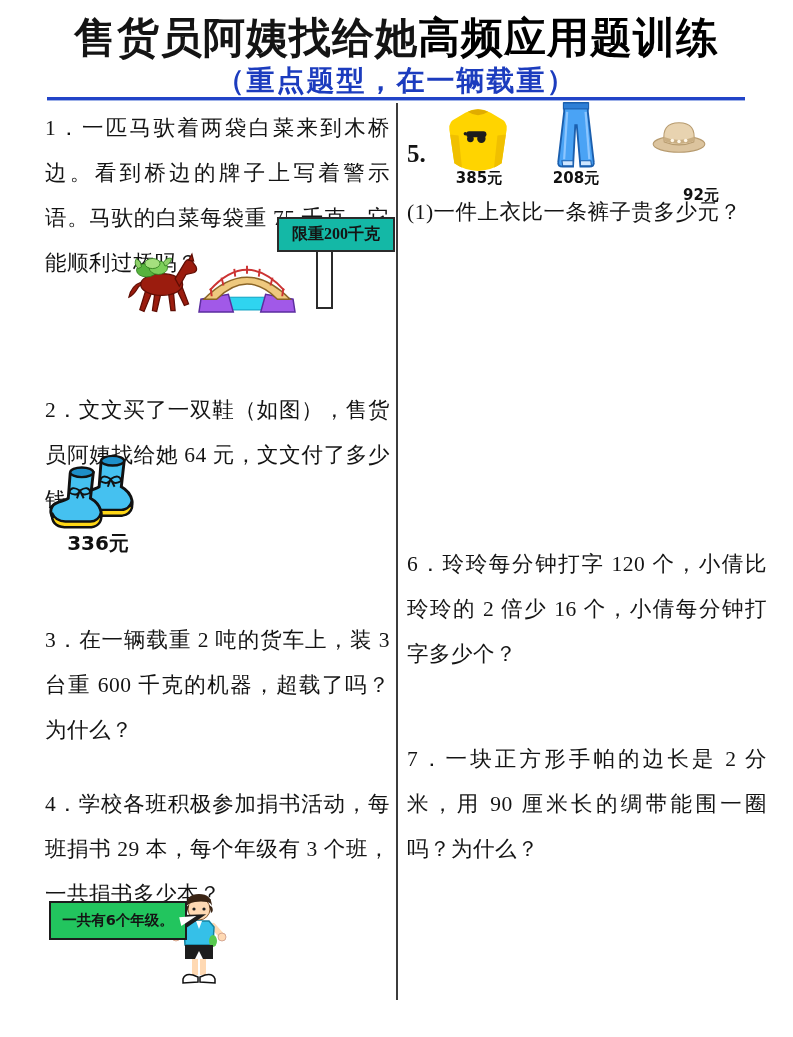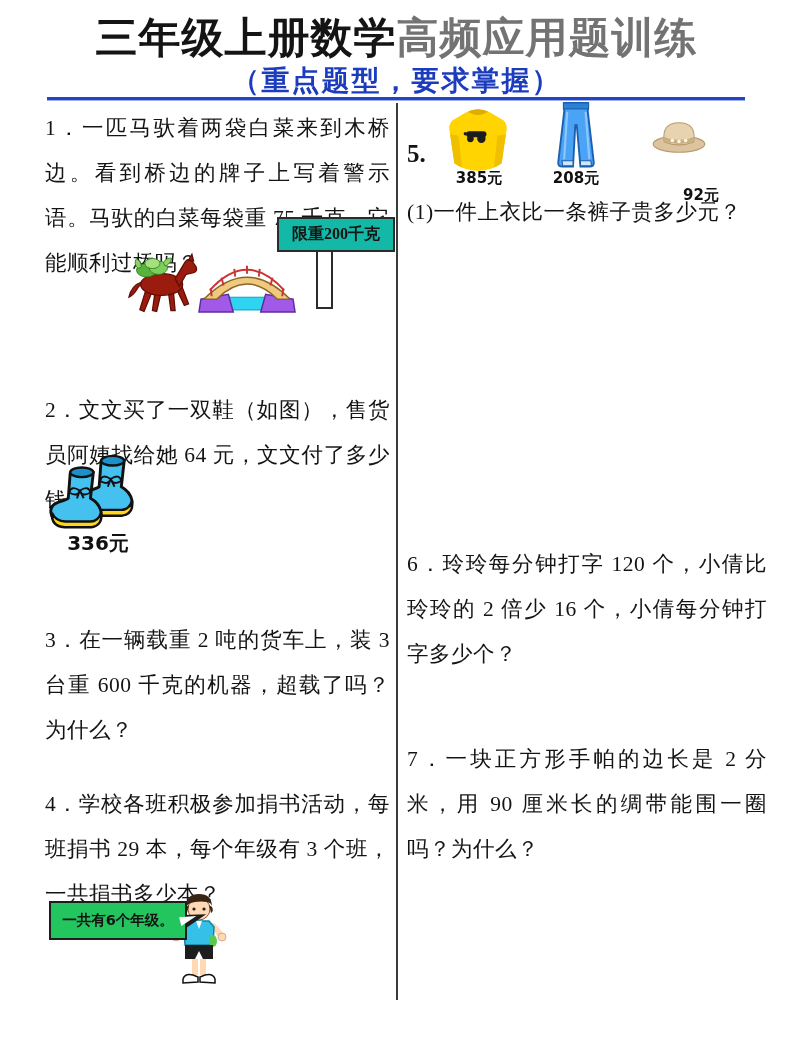--- a/index.html
+++ b/index.html
@@ -2,21 +2,21 @@
 <html><head>
 <meta charset="utf-8">
 <style>
   html,body{margin:0;padding:0;background:#f2f2f0;}
   #page{position:relative;width:793px;height:1037px;margin:0 auto;background:#ffffff;overflow:hidden;
         font-family:"Liberation Serif","DejaVu Serif",serif;color:#141414;}
   
   .title{position:absolute;top:10px;left:0;width:100%;text-align:center;
          font-family:"DejaVu Sans","Liberation Sans",sans-serif;font-weight:bold;
          font-size:42px;letter-spacing:1px;white-space:nowrap;}
-  .title .red{color:#737373;}
+  .title .red{color:#000000;}
   .subtitle{position:absolute;top:62px;left:0;width:100%;text-align:center;
             font-size:28px;font-weight:600;color:#1c3cbe;letter-spacing:2px;}
   .hrule{position:absolute;top:97px;left:47px;width:698px;height:3px;background:#2244c8;border-bottom:1px solid #9db0e8;}
   .vdivider{position:absolute;top:103px;left:396px;width:2px;height:897px;background:#3c3c3c;}
   
   .prob{position:absolute;font-size:21.5px;line-height:45px;text-align:justify;
         letter-spacing:0.5px;color:#141414;}
   .pl{left:45px;width:345px;}
   .pr{left:407px;width:360px;}
   
@@ -46,22 +46,22 @@
   
   .footer{position:absolute;top:999px;left:0;width:100%;text-align:center;
           font-size:15px;font-weight:bold;letter-spacing:3px;color:#222;
           font-family:"DejaVu Sans","Liberation Sans",sans-serif;}
 </style>
 </head>
 <body>
 
 <div id="page">
 
-  <div class="title"><span>三年级上册数学</span><span class="red">高频应用题训练</span></div>
-  <div class="subtitle">（重点题型，要求掌握）</div>
+  <div class="title"><span>售货员阿姨找给她</span><span class="red">高频应用题训练</span></div>
+  <div class="subtitle">（重点题型，在一辆载重）</div>
   <div class="hrule"></div>
   <div class="vdivider"></div>
 
   <div class="prob pl" style="top:106px;">1．一匹马驮着两袋白菜来到木桥边。看到桥边的牌子上写着警示语。马驮的白菜每袋重 75 千克，它能顺利过桥吗？</div>
 
   <div class="sign-box">限重200千克</div>
   <div class="sign-post"></div>
 
   <svg class="illus" style="left:118px;top:248px;" width="84" height="68" viewBox="0 0 100 80">
     <g fill="#9b1c0e" stroke="#5f0d04" stroke-width="1.5">

